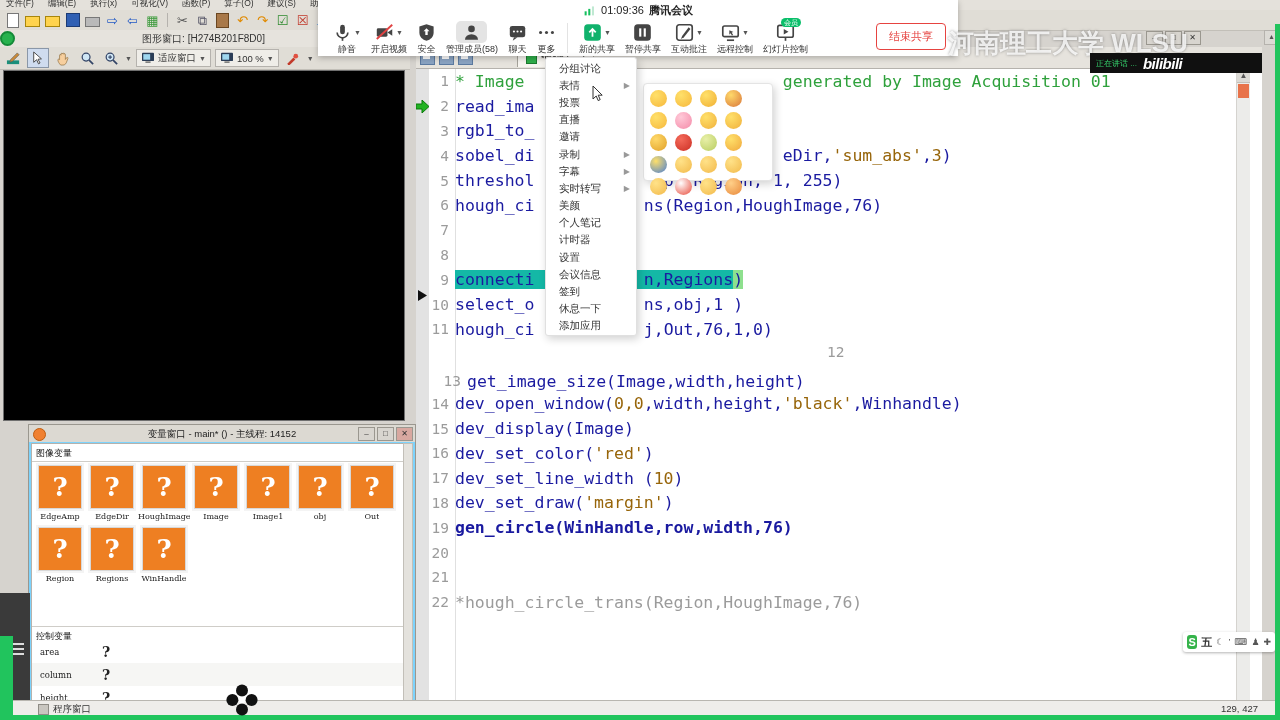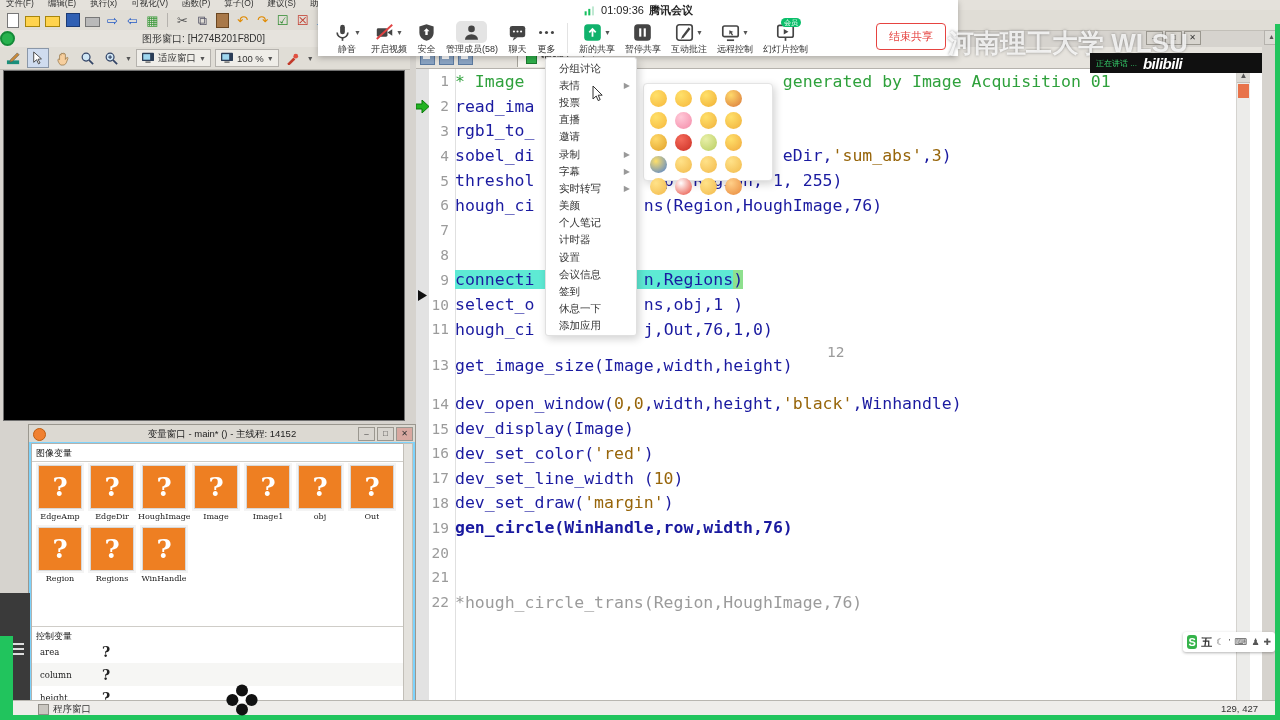--- a/index.html
+++ b/index.html
@@ -63,21 +63,21 @@
          padding:0 8px;font-size:9px;color:#222;margin-left:40px;}
   #edtab .tabico{width:9px;height:9px;background:#2fae4a;border:1px solid #1c7a30;}
   #gutter{position:absolute;left:0;top:22px;width:13px;bottom:0;background:#e2e2e2;border-right:1px solid #d0d0d0;}
   #numcol{position:absolute;left:13px;top:22px;width:26px;bottom:0;background:#fff;border-right:1px solid #e0e0e0;}
   .cline{position:absolute;left:0;height:24.8px;display:flex;align-items:center;width:830px;}
   .lnum{width:33px;text-align:right;padding-right:6px;font-family:"DejaVu Sans Mono",monospace;
         font-size:14.5px;color:#9b9b9b;flex:none;}
   .ctext{font-family:"DejaVu Sans Mono",monospace;font-size:16.5px;white-space:pre;}
   .seg-k{color:#1a1aa0;} .seg-l{color:#97650a;} .seg-cg{color:#2fa13c;} .seg-cx{color:#9b9b9b;}
   .seg-m{color:#1a1aa0;background:#8ee08e;}
-  .hlwrap{background:#5eead4;}
+  .hlwrap{background:#14b8a6;}
   .boldline .ctext{font-weight:bold;}
   .pcmark{position:absolute;left:0px;width:14px;height:14px;}
   .icmark{position:absolute;left:2px;width:9px;height:11px;}
   #edscroll{position:absolute;right:12px;top:22px;width:13px;bottom:0;background:#ececea;border-left:1px solid #d5d3cf;}
   #edscroll .arr{height:13px;background:#dcdad5;border-bottom:1px solid #c2bfb8;text-align:center;font-size:8px;color:#555;line-height:13px;}
   #edscroll .mark{margin-top:1px;width:11px;height:14px;background:#e8734a;margin-left:1px;}
   
   #meetpanel{left:318px;top:0;width:640px;height:56px;background:#fff;box-shadow:0 2px 6px rgba(0,0,0,.25);z-index:50;}
   #meetstatus{position:absolute;left:0;top:0;width:100%;height:20px;display:flex;align-items:center;justify-content:center;gap:5px;
               font-size:11px;color:#222;}
@@ -365,21 +365,21 @@
         <span class="lnum">10</span>
         <span class="ctext"><span class="seg-k">select_o</span><span>           </span><span class="seg-k">ns,obj,1 )</span></span>
       </div>
       <div class="cline" style="top: 270px;">
         <span class="lnum">11</span>
         <span class="ctext"><span class="seg-k">hough_ci</span><span>           </span><span class="seg-k">j,Out,76,1,0)</span></span>
       </div>
       <div class="cline" style="top: 297px; flex-direction: column;">
         <span class="lnum">12</span>
       </div>
-      <div class="cline" style="top: 306px;">
+      <div class="cline" style="top: 322px; padding-left: 12px;">
         <span class="lnum">13</span>
         <span class="ctext"><span class="seg-k">get_image_size(Image,width,height)</span></span>
       </div>
       <div class="cline" style="top: 344.4px;">
         <span class="lnum">14</span>
         <span class="ctext"><span class="seg-k">dev_open_window(</span><span class="seg-l">0,0</span><span class="seg-k">,width,height,</span><span class="seg-l">'black'</span><span class="seg-k">,Winhandle)</span></span>
       </div>
       <div class="cline" style="top: 369.2px;">
         <span class="lnum">15</span>
         <span class="ctext"><span class="seg-k">dev_display(Image)</span></span>

